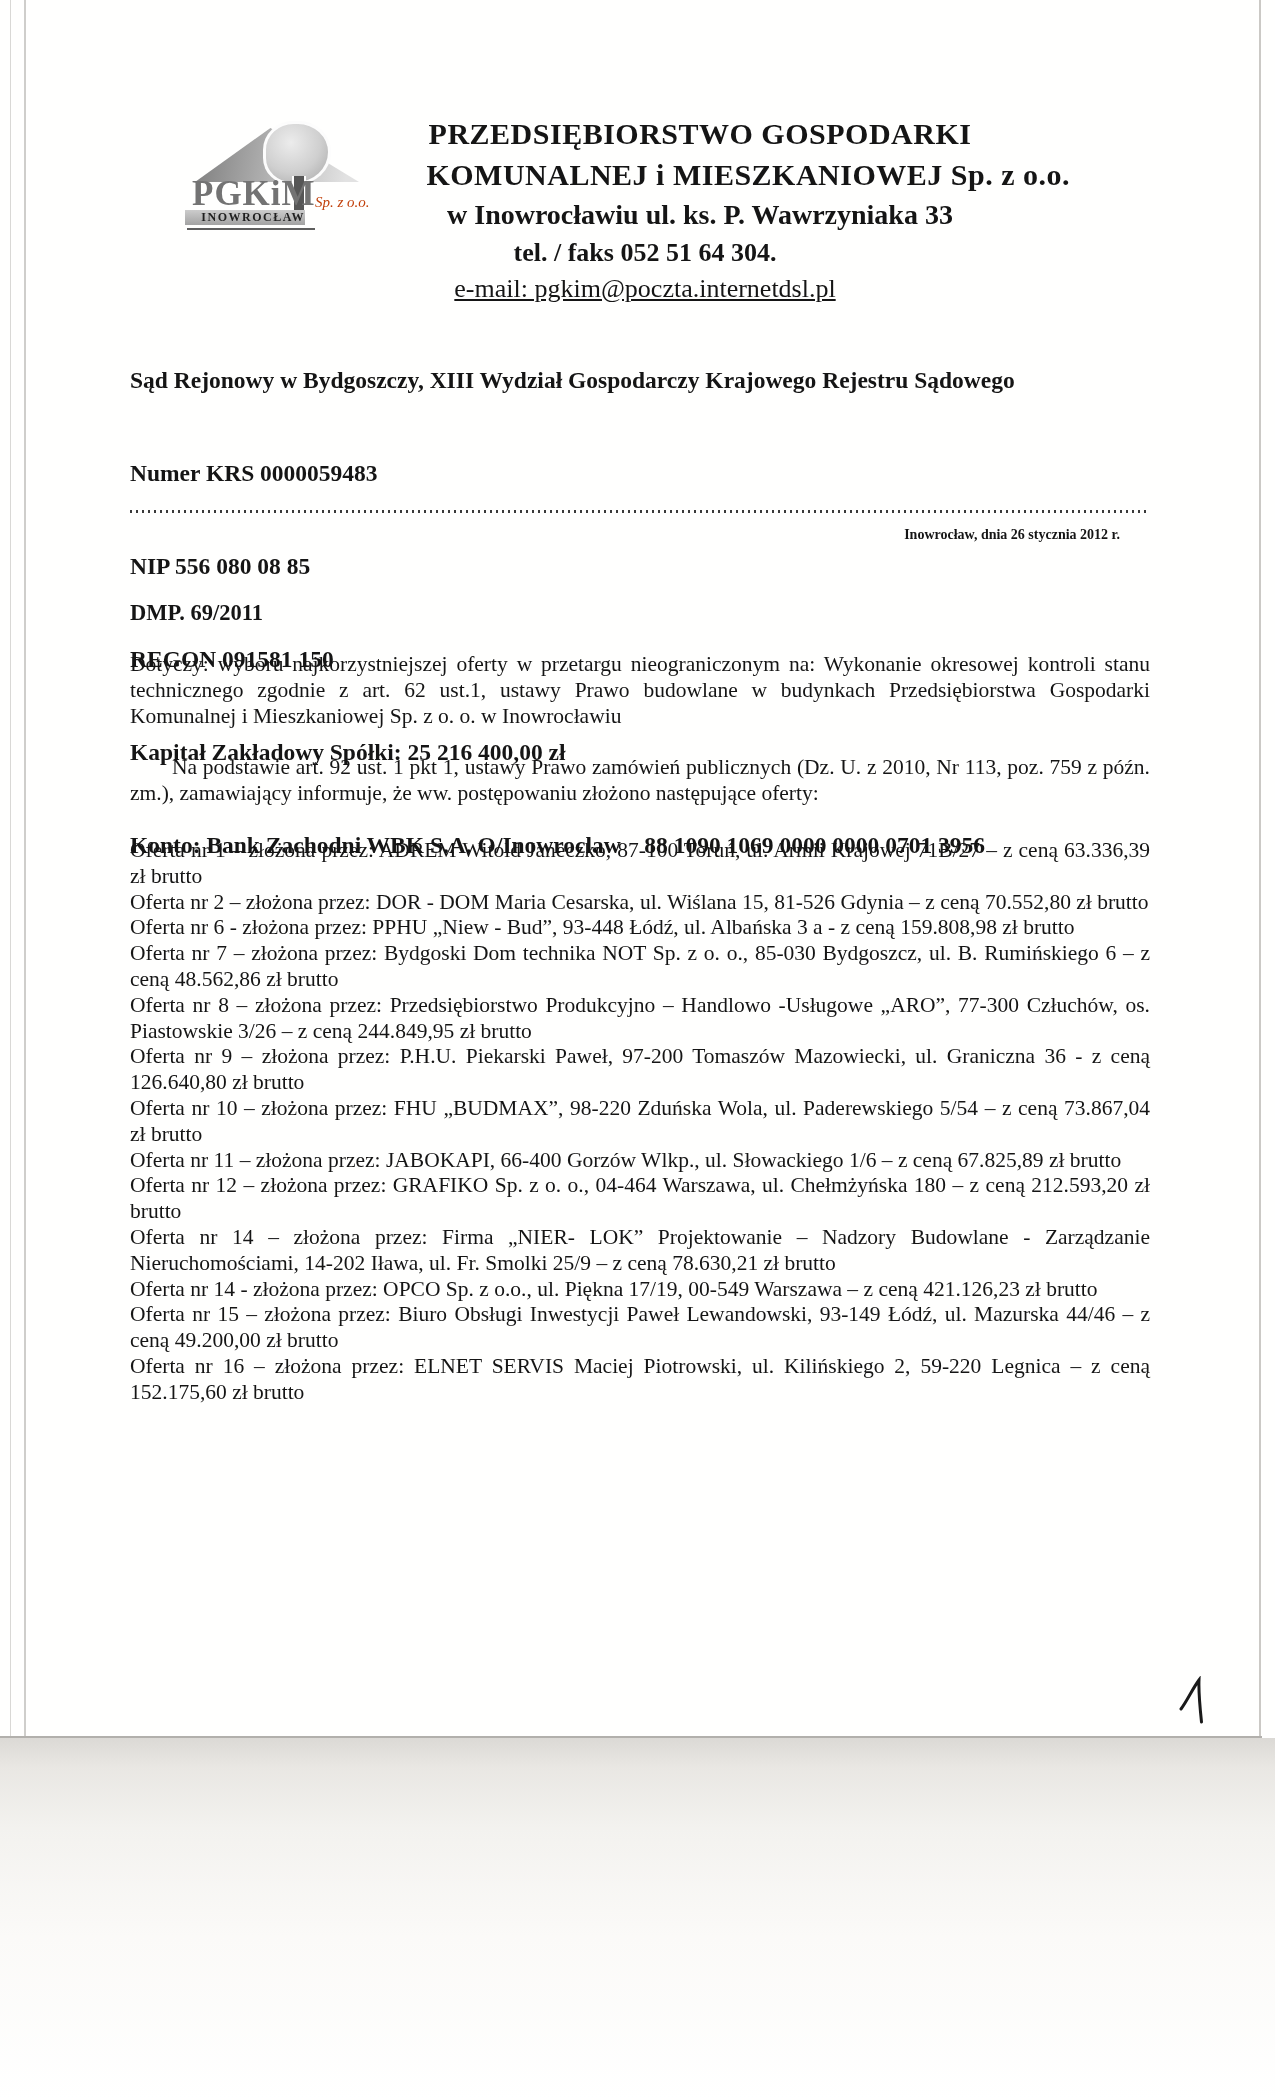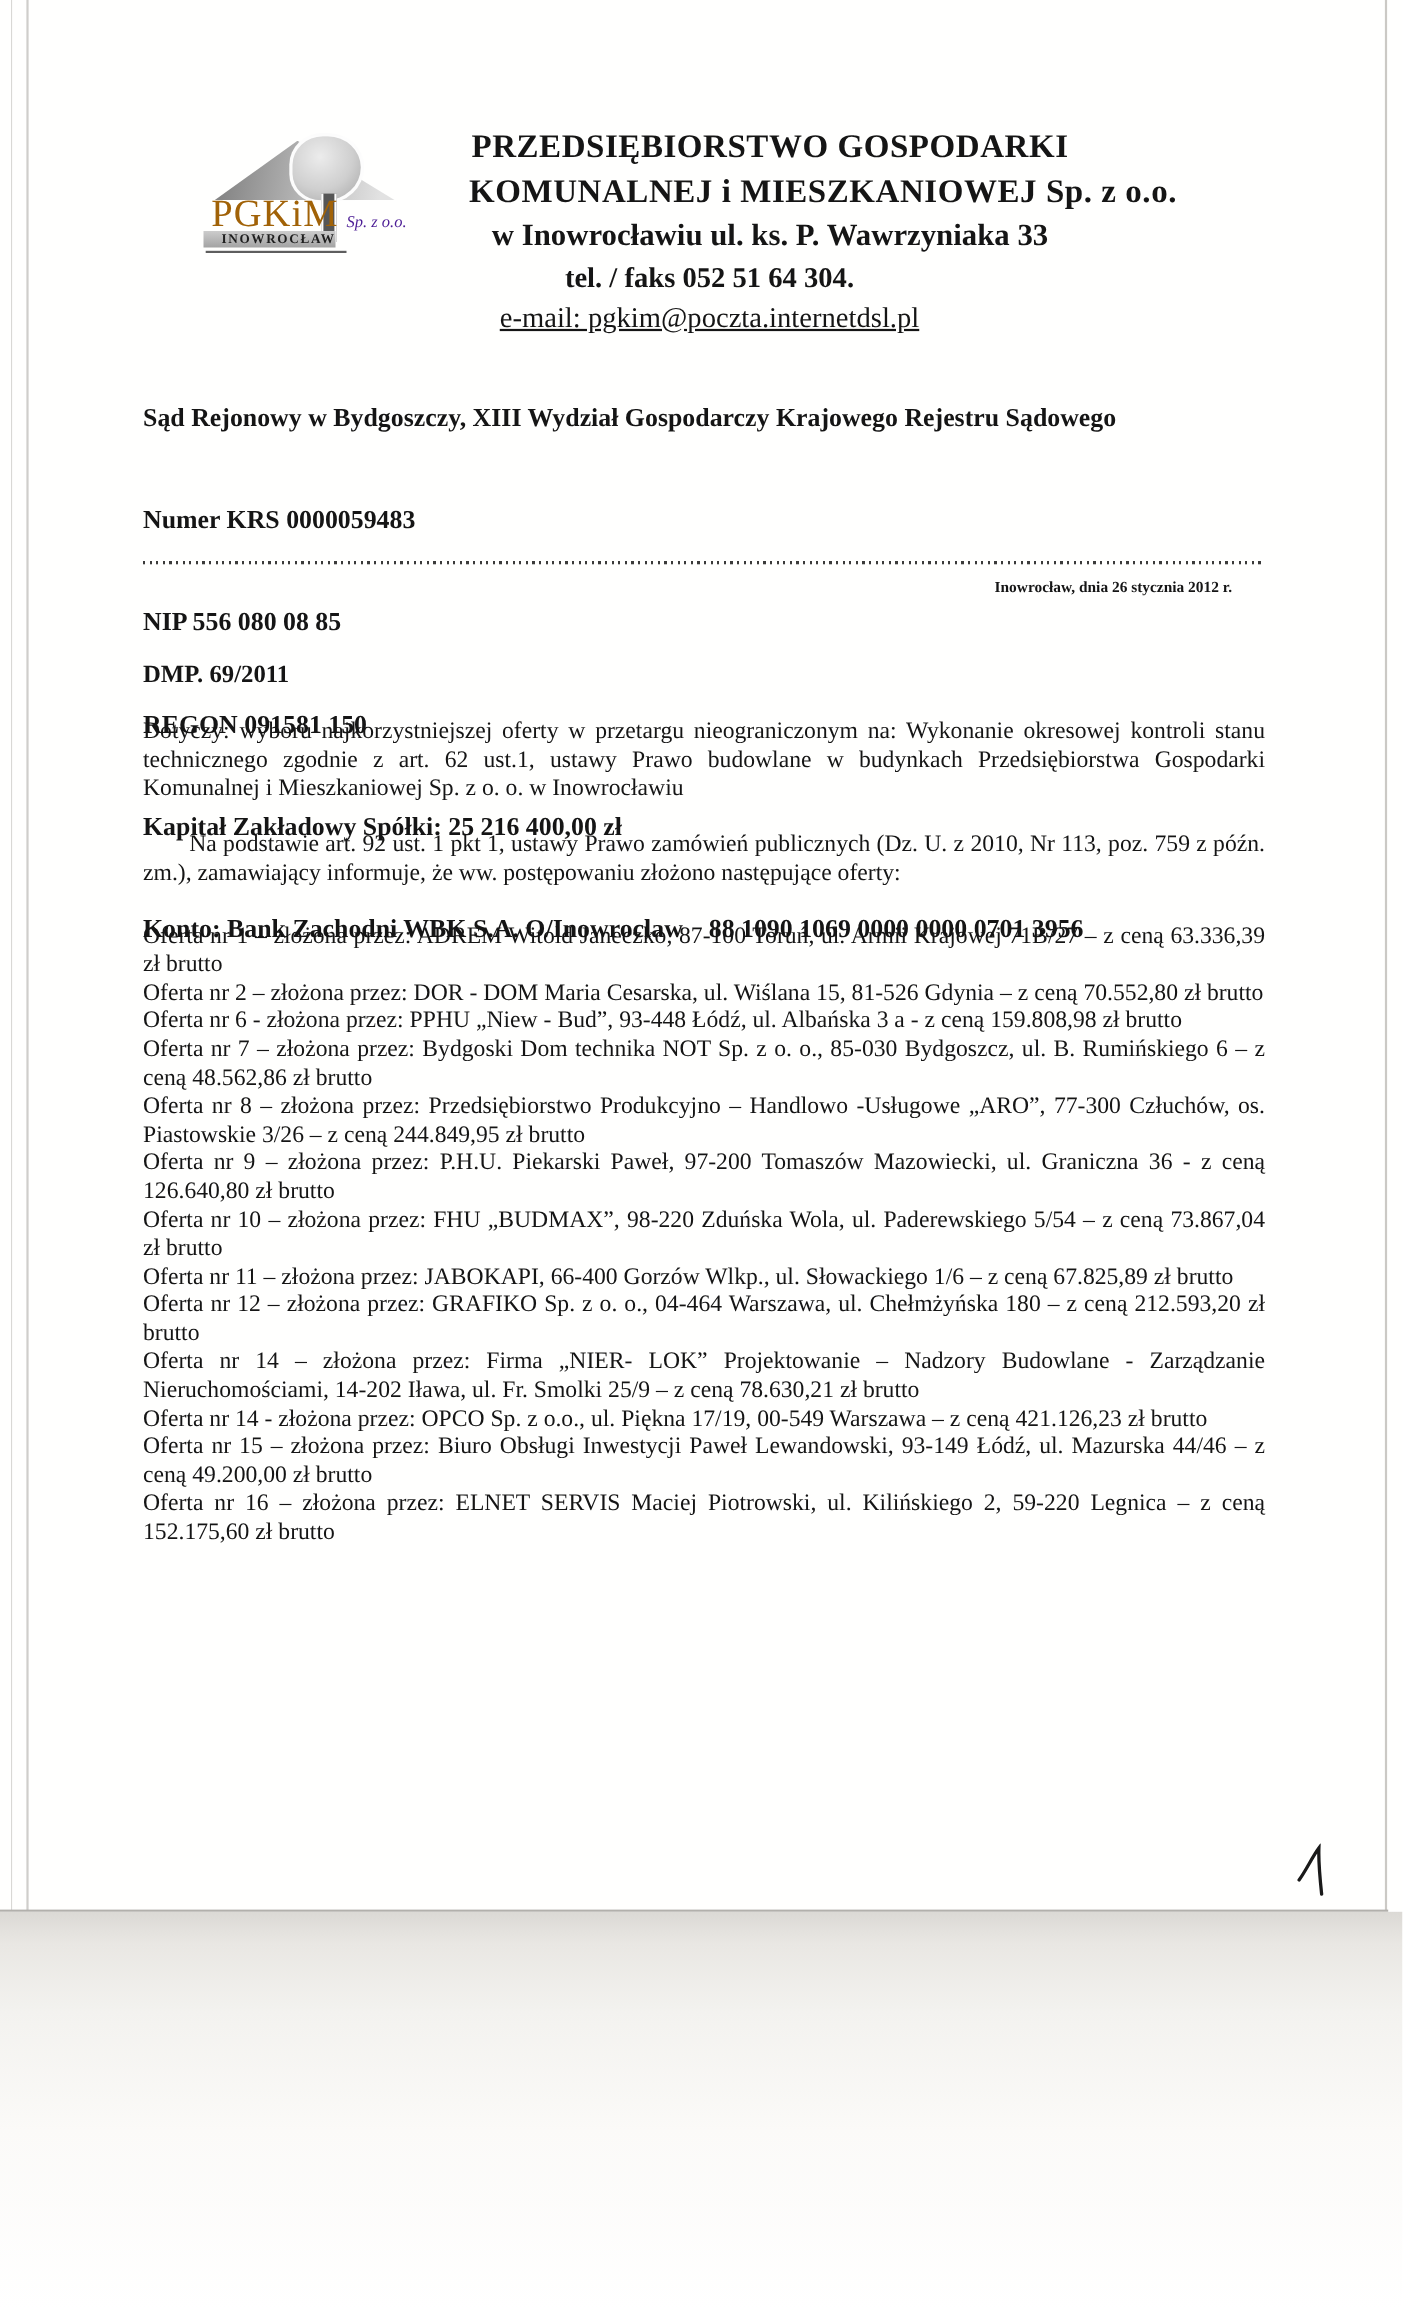--- a/index.html
+++ b/index.html
@@ -18,22 +18,22 @@
   .logo{position:absolute;left:150px;top:118px;width:240px;height:125px;}
   .mountain{position:absolute;left:45px;top:10px;width:164px;height:54px;
     clip-path:polygon(46% 0,100% 100%,0 100%);
     background:linear-gradient(100deg,#858585 8%,#b5b5b5 50%,#e2e2e2 92%);}
   .tree-crown{position:absolute;left:113px;top:3px;width:62px;height:58px;
     border-radius:48% 52% 55% 45%;border:3px solid rgba(255,255,255,.95);
     background:radial-gradient(circle at 40% 32%,#ececec 0%,#cfcfcf 55%,#a6a6a6 100%);}
   .tree-trunk{position:absolute;left:142px;top:58px;width:10px;height:44px;
     background:#565656;border-left:2px solid #fff;border-right:2px solid #fff;}
   .logo-acronym{position:absolute;left:42px;top:60px;font-size:35px;line-height:32px;
-    font-weight:normal;letter-spacing:1px;color:#a16207;}
-  .logo-suffix{position:absolute;left:165px;top:76px;font-size:15px;font-style:italic;color:#4c1d95;}
+    font-weight:bold;letter-spacing:1px;color:#737373;}
+  .logo-suffix{position:absolute;left:165px;top:76px;font-size:15px;font-style:italic;color:#c2410c;}
   .logo-city{position:absolute;left:35px;top:92px;width:120px;height:15px;
     background:linear-gradient(#cccccc,#a3a3a3);color:#1f1f1f;font-size:12px;font-weight:bold;
     letter-spacing:1.5px;text-align:right;line-height:15px;}
   .logo-underline{position:absolute;left:37px;top:110px;width:128px;height:2px;background:#5e5e5e;}
   
   .company-block{position:absolute;left:330px;top:112px;width:740px;text-align:center;}
   .co-l1{font-size:30px;font-weight:bold;letter-spacing:.5px;line-height:43px;}
   .co-l2{font-size:30px;font-weight:bold;letter-spacing:.5px;line-height:40px;text-align:right;}
   .co-l3{font-size:28px;font-weight:bold;line-height:39px;}
   .co-l4{font-size:26px;font-weight:bold;line-height:37px;transform:translateX(-55px);}

